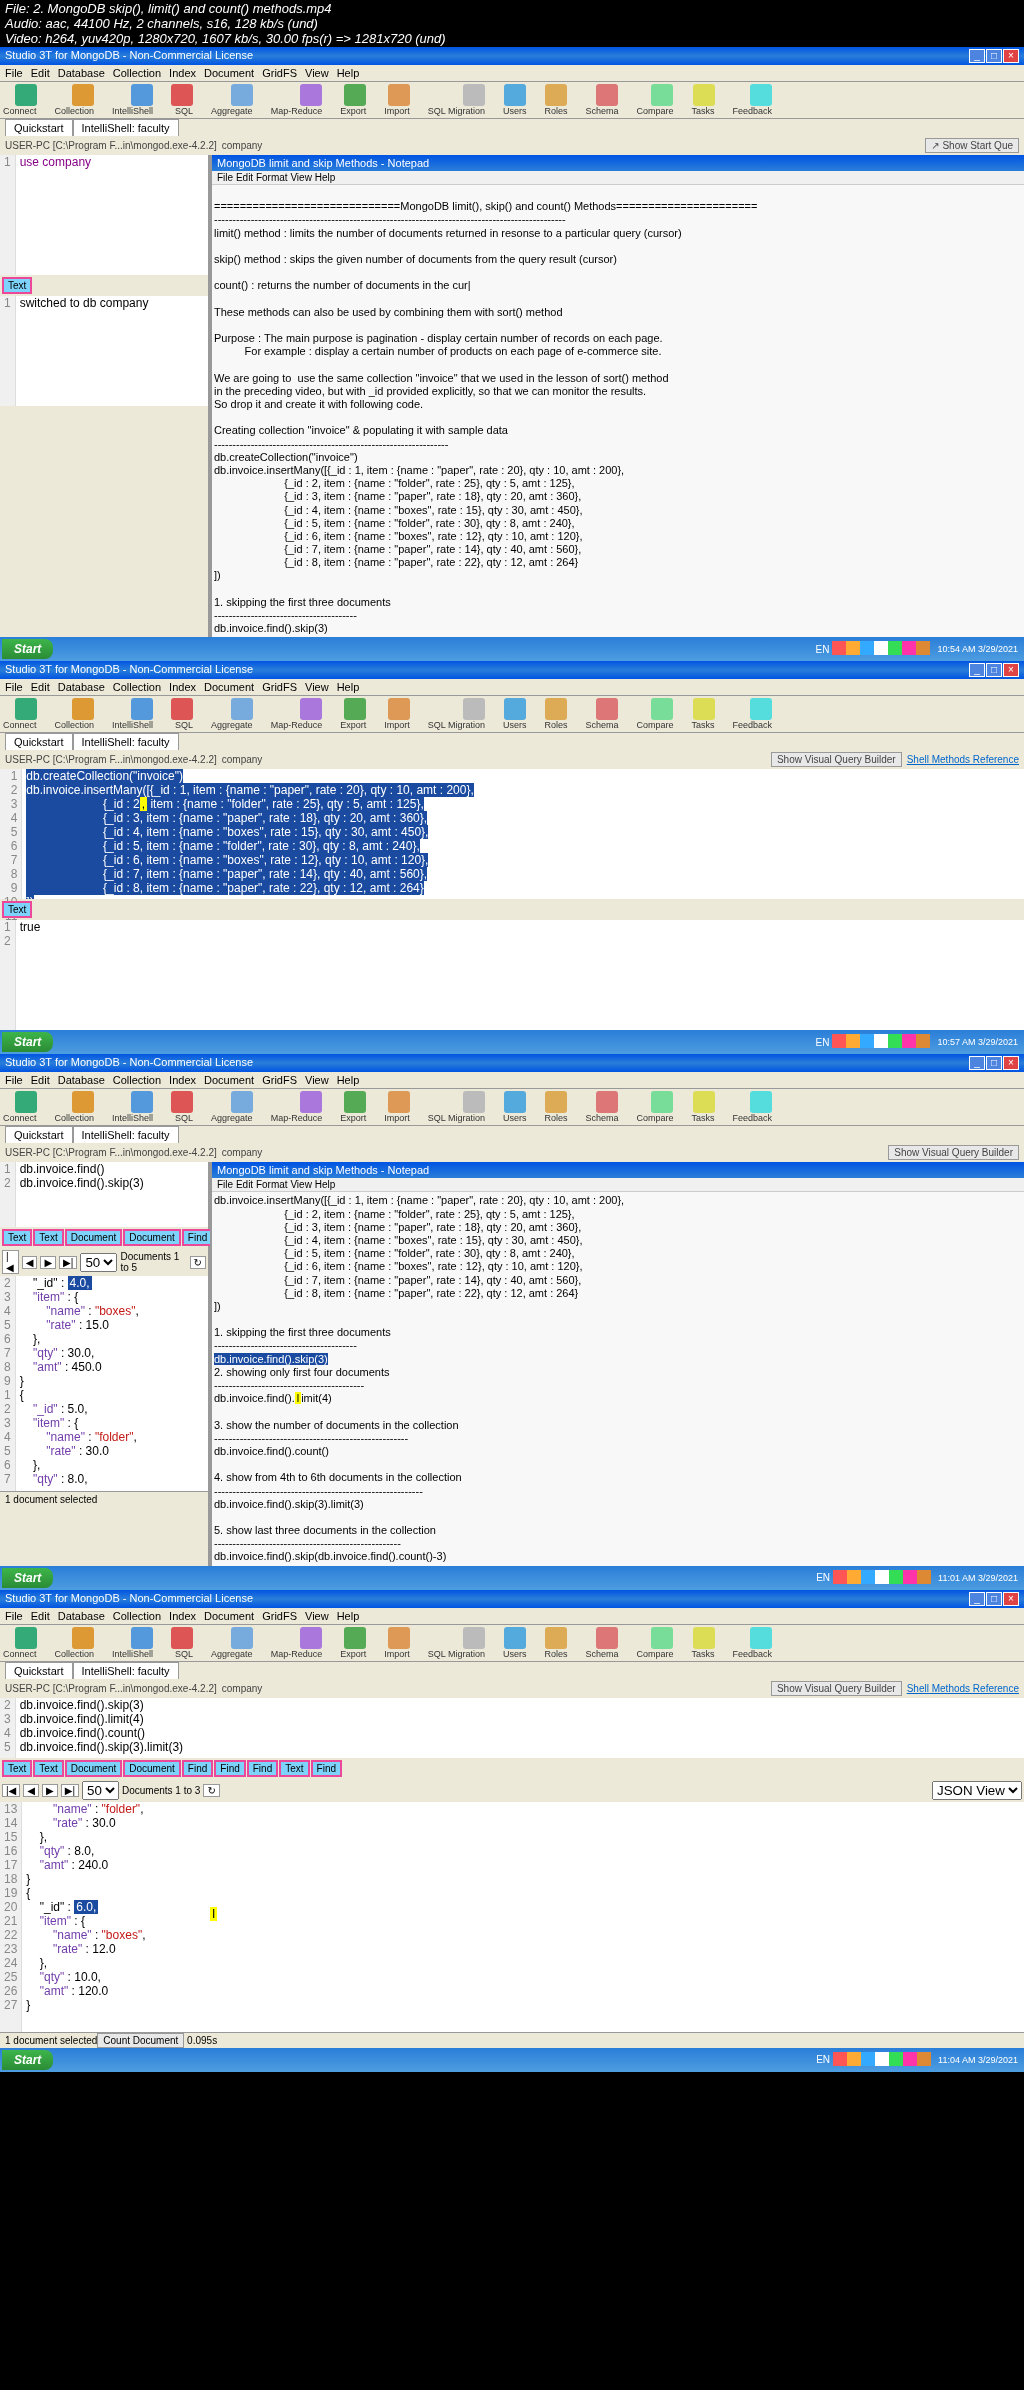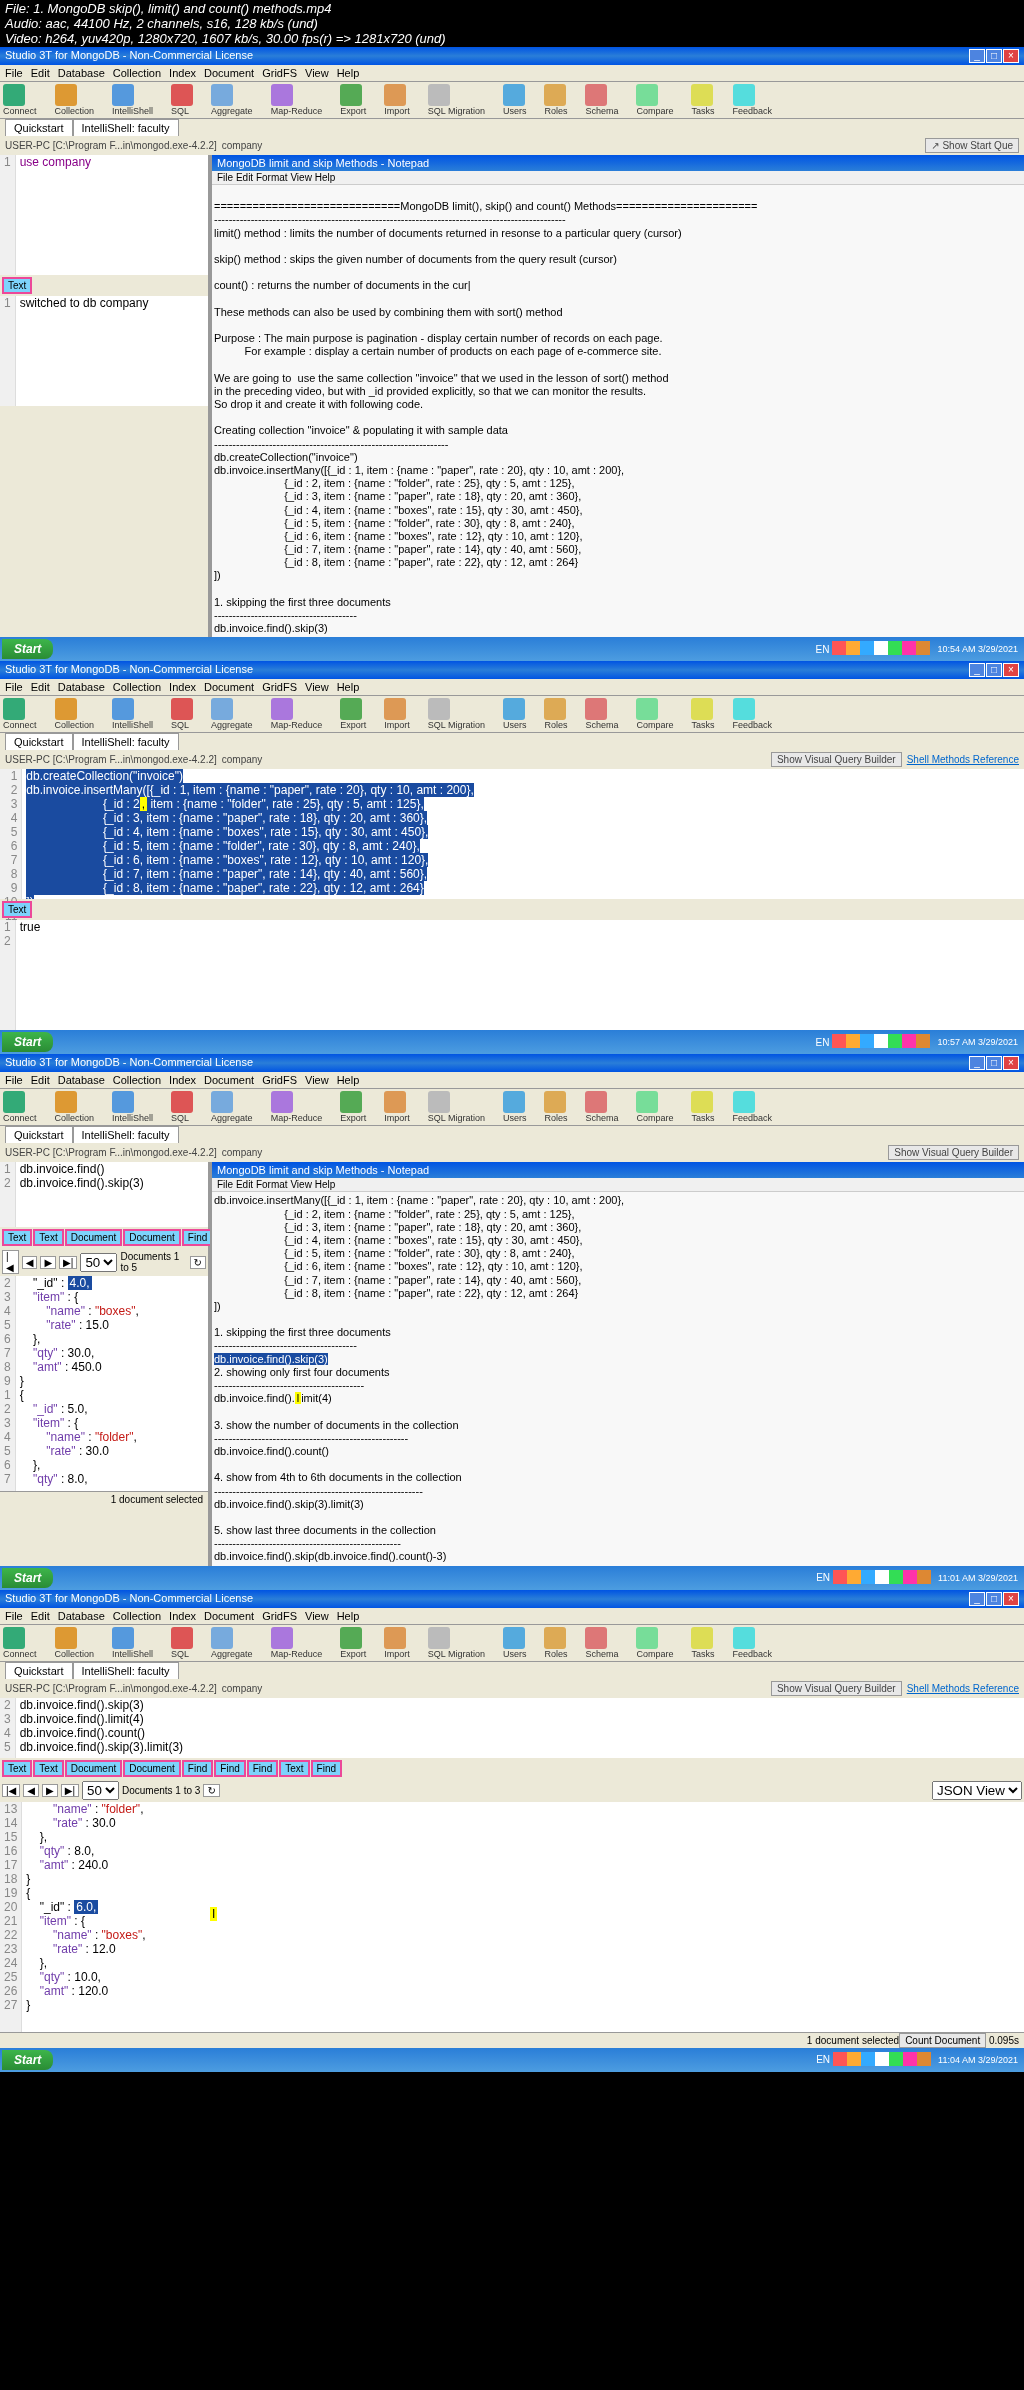--- a/index.html
+++ b/index.html
@@ -6,57 +6,57 @@
 body{background:#000;width:1024px}
 .hdr{background:#000;color:#fff;font-family:'Comic Sans MS',cursive;font-size:13px;padding:1px 5px;font-style:italic}
 .frame{position:relative;background:#ece9d8}
 .title-bar{background:linear-gradient(#0054e3,#2a7ed8,#0054e3);color:#fff;font-size:11px;padding:2px 5px;display:flex;justify-content:space-between}
 .tbx{display:flex;gap:1px}
 .tbx span{background:#4d84e0;width:16px;height:14px;text-align:center;font-size:10px;border:1px solid #fff}
 .tbx .cl{background:#e04343}
 .menu{background:#ece9d8;font-size:11px;padding:2px 5px;border-bottom:1px solid #999}
 .menu span{margin-right:8px}
 .toolbar{background:#ece9d8;padding:2px 3px;display:flex;gap:18px;border-bottom:1px solid #999;align-items:center}
-.tbtn{display:flex;flex-direction:column;align-items:flex-start;font-size:9px;color:#333}
+.tbtn{display:flex;flex-direction:column;align-items:flex-end;font-size:9px;color:#333}
 .tbtn .ic{width:22px;height:22px;border-radius:3px}
 .tabs{display:flex;font-size:11px;background:#ece9d8;padding-left:5px}
 .tab{padding:2px 8px;background:#fff;border:1px solid #999;border-bottom:none}
 .path{background:#ece9d8;font-size:10px;padding:2px 5px;color:#444;display:flex;align-items:center;gap:5px}
 .btn-sm{background:#e8e8e8;border:1px solid #999;padding:1px 5px;font-size:10px}
 .link-sm{color:#06c;font-size:10px;text-decoration:underline}
 .editor{background:#fff;font-family:'Courier New',monospace;font-size:12px;display:flex}
 .gutter{background:#f0f0f0;color:#888;text-align:right;padding:0 4px;user-select:none;border-right:1px solid #ddd}
 .code{padding:0 4px;flex:1;white-space:pre;overflow:hidden}
 .sel{background:#1a4ba0;color:#fff}
 .hl{background:#ff0;padding:0 2px}
 .np{background:#f8f8f8;border-left:2px solid #999;font-family:Consolas,monospace;font-size:11px}
 .np-title{background:linear-gradient(#0054e3,#2a7ed8);color:#fff;font-size:11px;padding:2px 5px}
 .np-menu{background:#f0f0f0;font-size:10px;padding:1px 5px;border-bottom:1px solid #ccc}
 .np-body{padding:2px;white-space:pre;font-size:11px;line-height:1.2;overflow:hidden}
 .task{background:linear-gradient(#2a7ed8,#4d9de0);display:flex;align-items:center;padding:2px;gap:3px}
 .start{background:linear-gradient(#3db54a,#2a8c35);color:#fff;font-weight:bold;font-style:italic;padding:3px 12px;border-radius:0 8px 8px 0;font-size:12px}
 .tsk-ic{width:24px;height:22px;border-radius:2px}
 .task-r{margin-left:auto;display:flex;gap:3px;align-items:center;font-size:10px}
 .clock{color:#fff;font-size:9px;text-align:right;padding:0 4px}
-.status{background:#ece9d8;font-size:10px;padding:2px 5px;border-top:1px solid #999;display:flex;justify-content:flex-end}
+.status{background:#ece9d8;font-size:10px;padding:2px 5px;border-top:1px solid #999;display:flex;justify-content:flex-start}
 .res-tab{display:flex;font-size:10px;background:#ece9d8;padding:2px}
 .res-tab span{padding:1px 4px;border:2px solid #ec4899;background:#7dd3fc;margin-right:1px}
 .pager{display:flex;align-items:center;gap:3px;font-size:10px;padding:2px;background:#ece9d8}
 .pg-btn{border:1px solid #999;padding:0 3px;background:#fff}
 .split{display:flex}
 .split>div:first-child{width:210px;border-right:2px solid #999}
 .json-k{color:#703daa}
 .json-n{background:#1a4ba0;color:#fff;padding:0 2px}
 .json-s{color:#c41a16}
 </style>
 </head>
 <body>
 
 <div class="hdr">
-<div>File: 1. MongoDB skip(), limit() and count() methods.mp4</div>
+<div>File: 2. MongoDB skip(), limit() and count() methods.mp4</div>
 <div>Audio: aac, 44100 Hz, 2 channels, s16, 128 kb/s (und)</div>
 <div>Video: h264, yuv420p, 1280x720, 1607 kb/s, 30.00 fps(r) =&gt; 1281x720 (und)</div>
 </div>
 
 <div class="frame">
 <div class="title-bar">
       <span>Studio 3T for MongoDB - Non-Commercial License</span>
       <div class="tbx">
         <span>_</span>
         <span>□</span>

